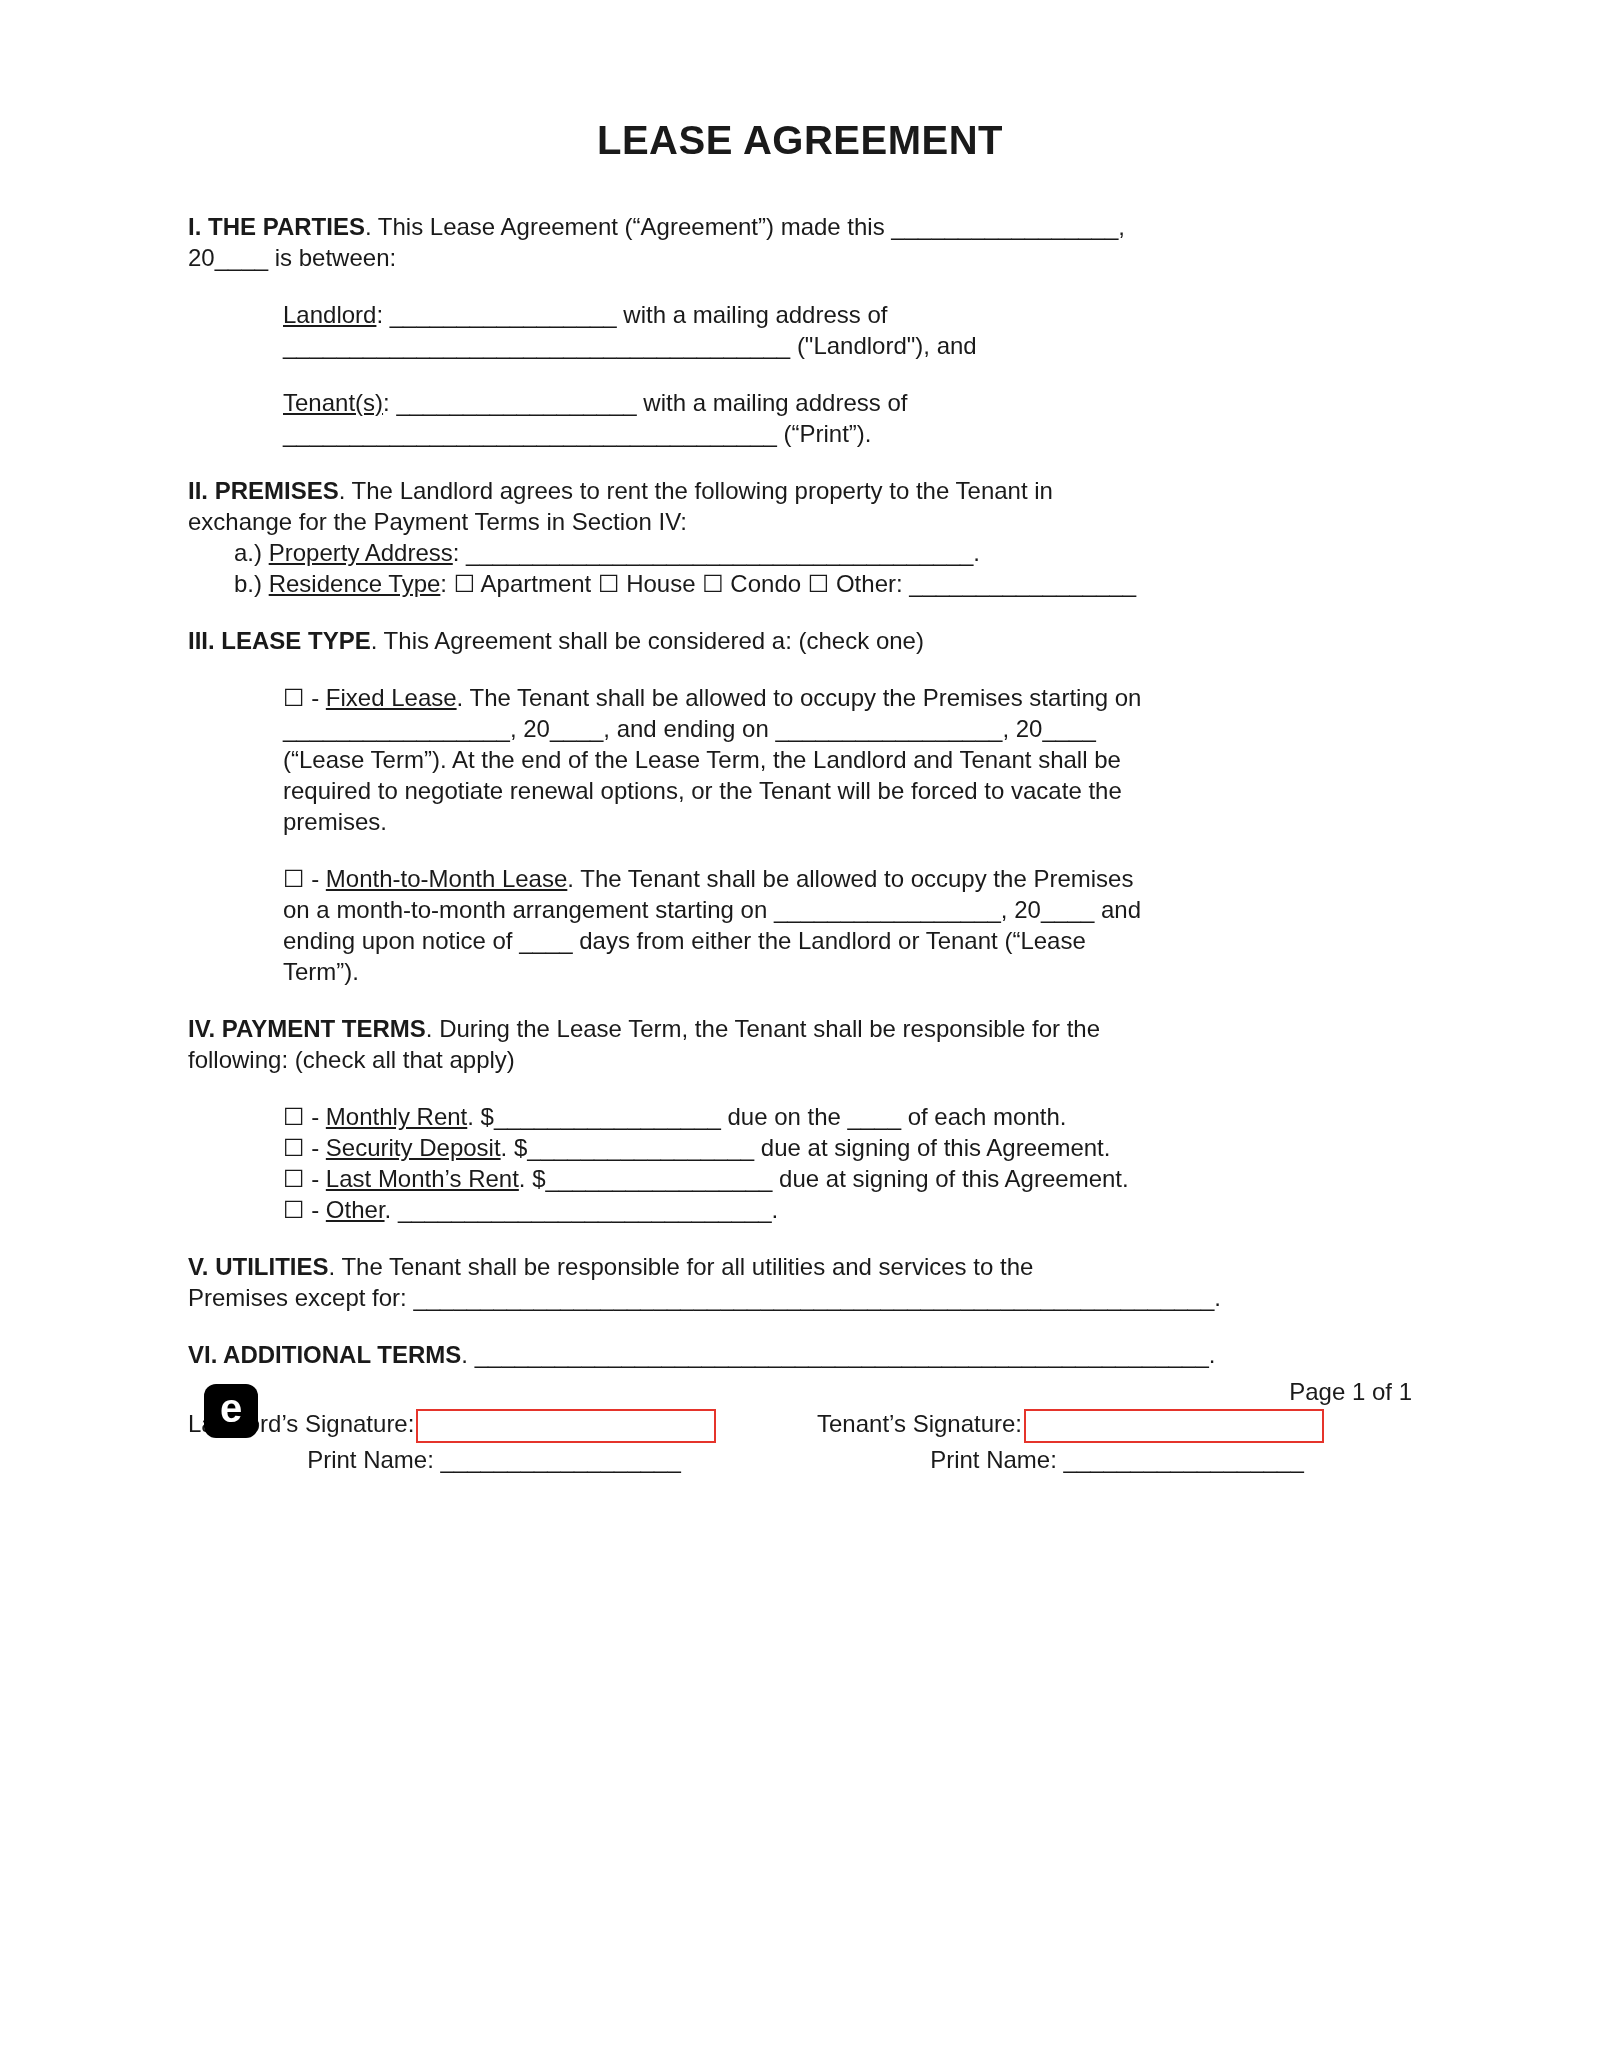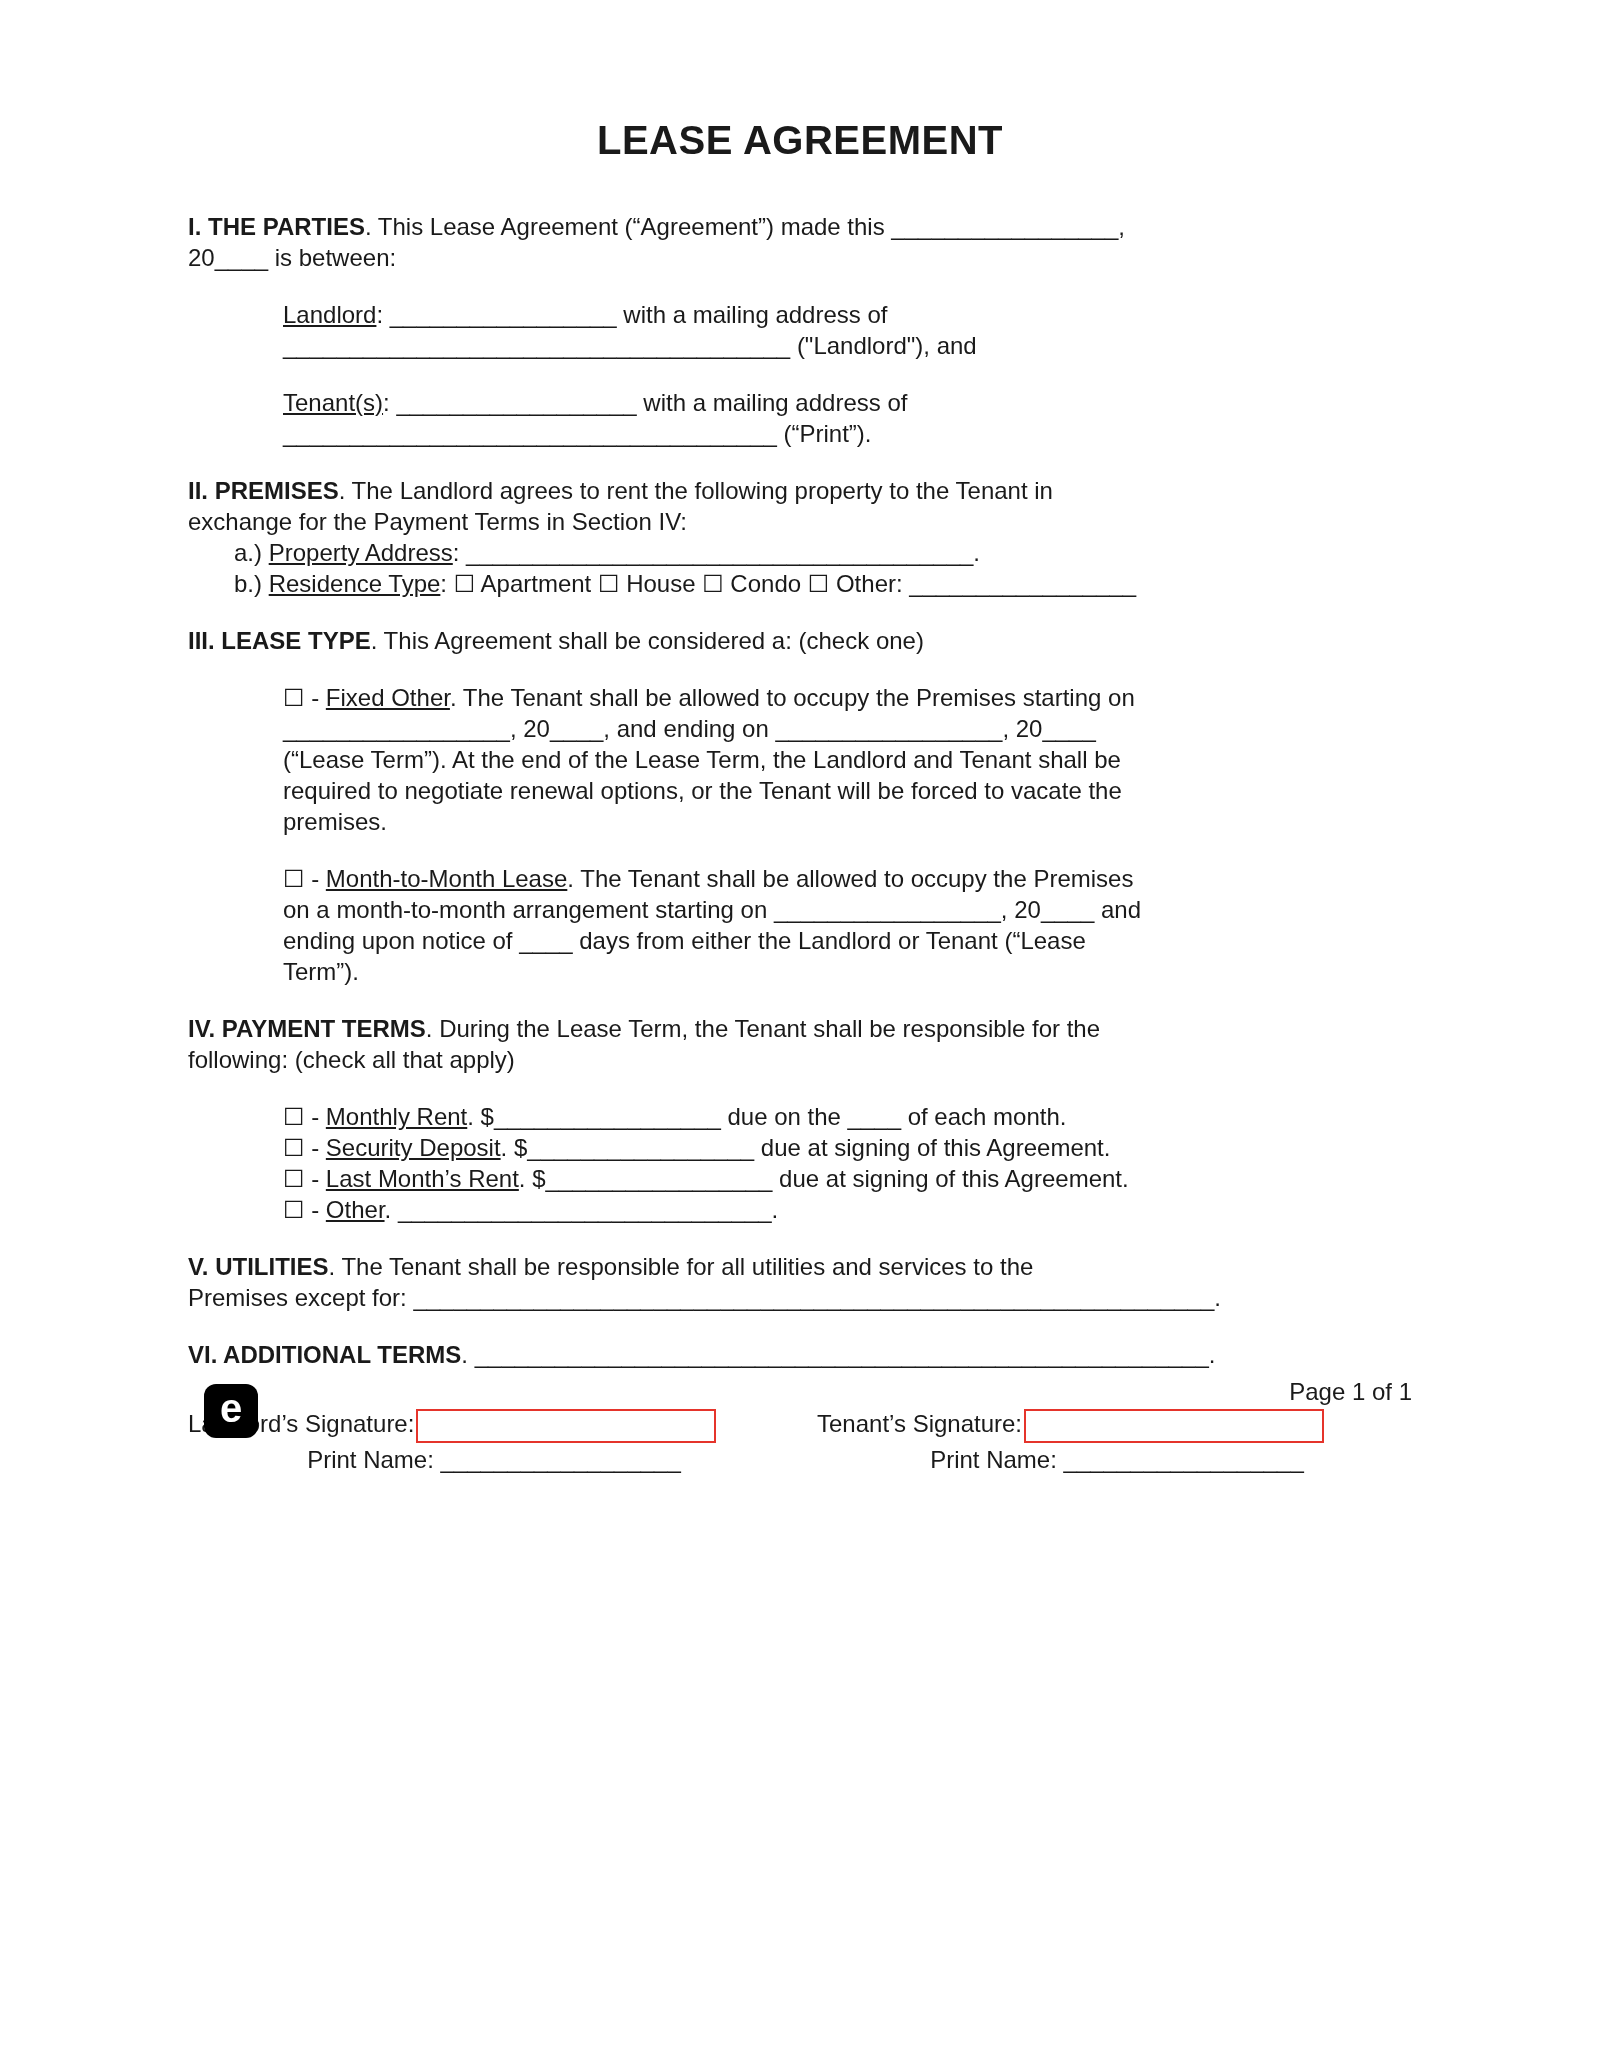--- a/index.html
+++ b/index.html
@@ -56,21 +56,21 @@
     <div class="line">exchange for the Payment Terms in Section IV:</div>
     <div class="line indent-sm"><span>a.) </span><span class="u">Property Address</span><span>: ______________________________________.</span></div>
     <div class="line indent-sm"><span>b.) </span><span class="u">Residence Type</span><span>: </span><span class="cb">☐</span><span> Apartment </span><span class="cb">☐</span><span> House </span><span class="cb">☐</span><span> Condo </span><span class="cb">☐</span><span> Other: _________________</span></div>
   </div>
 
   <div class="block">
     <div class="line"><span class="b">III. LEASE TYPE</span><span>. This Agreement shall be considered a: (check one)</span></div>
   </div>
 
   <div class="block indent">
-    <div class="line"><span class="cb">☐</span><span> - </span><span class="u">Fixed Other</span><span>. The Tenant shall be allowed to occupy the Premises starting on</span></div>
+    <div class="line"><span class="cb">☐</span><span> - </span><span class="u">Fixed Lease</span><span>. The Tenant shall be allowed to occupy the Premises starting on</span></div>
     <div class="line">_________________, 20____, and ending on _________________, 20____</div>
     <div class="line">(“Lease Term”). At the end of the Lease Term, the Landlord and Tenant shall be</div>
     <div class="line">required to negotiate renewal options, or the Tenant will be forced to vacate the</div>
     <div class="line">premises.</div>
   </div>
 
   <div class="block indent">
     <div class="line"><span class="cb">☐</span><span> - </span><span class="u">Month-to-Month Lease</span><span>. The Tenant shall be allowed to occupy the Premises</span></div>
     <div class="line">on a month-to-month arrangement starting on _________________, 20____ and</div>
     <div class="line">ending upon notice of ____ days from either the Landlord or Tenant (“Lease</div>

